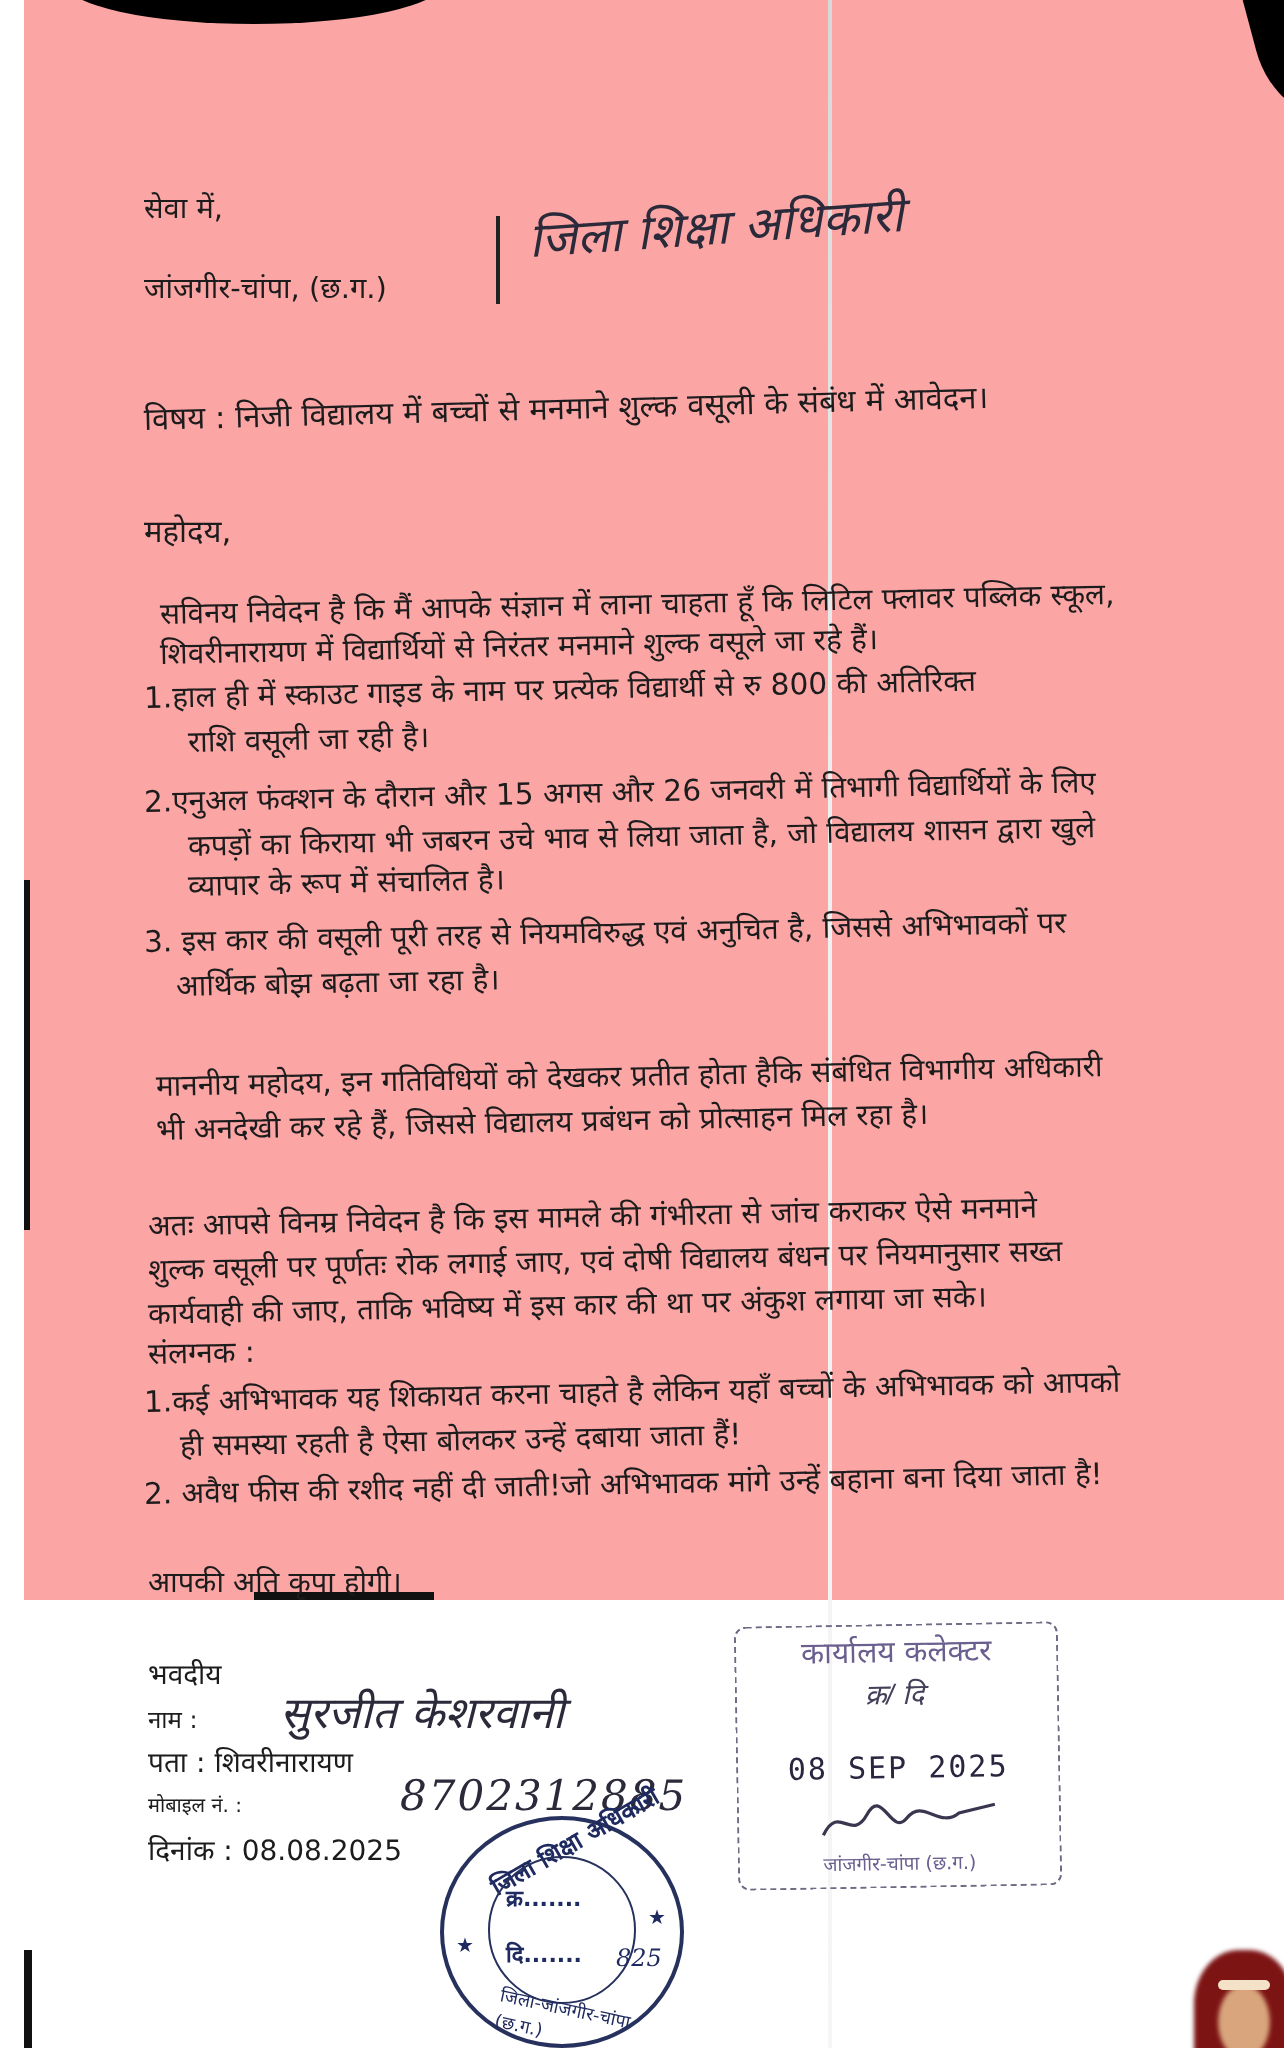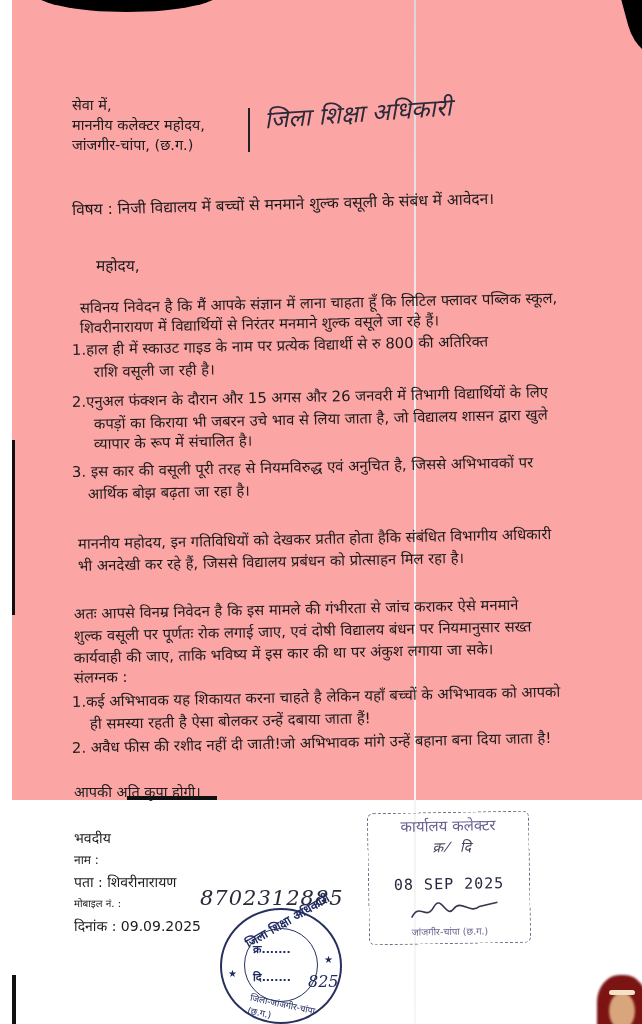--- a/index.html
+++ b/index.html
@@ -35,28 +35,28 @@
     background:linear-gradient(to bottom, #d8d8d8, #efefef 40%, #f6f6f6);
   }
   .t { position:absolute; white-space:nowrap; font-size:15.5px; line-height:20px; }
   .addr { left:60px; font-size:14.5px; }
   .hand {
     position:absolute; font-family:"DejaVu Serif", serif; font-style:italic;
     color:#2a2a3a; white-space:nowrap;
   }
   .bar { position:absolute; left:236px; top:108px; width:2px; height:44px; background:#222; }
   .subject { left:60px; top:200px; font-size:15.5px; transform:rotate(-1.5deg); transform-origin:left center; }
-  .salut { left:60px; top:256px;margin-left:24px; }
+  .salut { left:60px; top:256px; }
   .para { left:68px; font-size:14.8px; transform:rotate(-1.2deg); transform-origin:left center; }
   .stamp-box {
     position:absolute; left:356px; top:812px; width:160px; height:130px;
     border:1.5px dashed #6f6a85; border-radius:6px; transform:rotate(-1deg);
   }
   .stamp-title { position:absolute; left:0; right:0; top:2px; text-align:center; color:#6a5f8e; font-size:15px; }
-  .stamp-mark { position:absolute; left:64px; top:24px; color:#45405a; font-family:Liberation Mono, monospace; font-style:italic; font-size:14px; }
+  .stamp-mark { position:absolute; left:64px; top:24px; color:#45405a; font-family:Liberation Sans, sans-serif; font-style:italic; font-size:14px; }
   .stamp-date { position:absolute; left:0; right:0; top:62px; text-align:center; color:#2b2540; font-family:"DejaVu Sans Mono", monospace; font-size:15px; letter-spacing:1px; }
   .stamp-sign { position:absolute; left:40px; top:86px; color:#3b3550; font-family:"DejaVu Serif",serif; font-style:italic; font-size:15px; }
   .stamp-place { position:absolute; left:0; right:0; top:112px; text-align:center; color:#6a5f8e; font-size:9.5px; }
   .seal {
     position:absolute; left:208px; top:908px; width:118px; height:112px;
     border:2px solid #27315e; border-radius:50%;
   }
   .seal-inner {
     position:absolute; left:22px; top:18px; width:72px; height:72px;
     border:1.5px solid #27315e; border-radius:50%;font-weight:bold;
@@ -78,21 +78,20 @@
 
 <div class="paper">
   <div class="edge-top-left"></div>
   <div class="edge-top-right"></div>
   <div class="edge-left"></div>
   <div class="edge-left-2"></div>
   <div class="edge-bottom"></div>
   <div class="fold"></div>
 
   <div class="t addr" style="top:95px">सेवा में,</div>
-  <div class="t addr" style="top:115px">माननीय कलेक्टर महोदय,</div>
   <div class="t addr" style="top:135px">जांजगीर-चांपा, (छ.ग.)</div>
   <div class="bar"></div>
   <div class="hand" style="left:252px;top:96px;font-size:24px;transform:rotate(-4deg);">जिला शिक्षा अधिकारी</div>
 
   <div class="t subject">
     <span>विषय :</span>
     <span>निजी विद्यालय में बच्चों से मनमाने शुल्क वसूली के संबंध में आवेदन।</span>
   </div>
 
   <div class="t salut">महोदय,</div>
@@ -119,29 +118,30 @@
 
   <div class="t para" style="top:668px;left:62px">संलग्नक :</div>
   <div class="t para" style="top:692px;left:60px">1.कई अभिभावक यह शिकायत करना चाहते है लेकिन यहाँ बच्चों के अभिभावक को आपको</div>
   <div class="t para" style="top:714px;left:78px">ही समस्या रहती है ऐसा बोलकर उन्हें दबाया जाता हैं!</div>
   <div class="t para" style="top:738px;left:60px">2. अवैध फीस की रशीद नहीं दी जाती!जो अभिभावक मांगे उन्हें बहाना बना दिया जाता है!</div>
 
   <div class="t" style="top:782px;left:62px;font-size:14.5px">आपकी अति कृपा होगी।</div>
 
   <div class="t" style="top:828px;left:62px;font-size:14px">भवदीय</div>
   <div class="t" style="top:850px;left:62px;font-size:12px">नाम :</div>
+  <div class="hand" style="top:840px;left:128px;font-size:22px">सुरजीत केशरवानी</div>
   <div class="t" style="top:872px;left:62px;font-size:14px">
     <span>पता :</span>
     <span>शिवरीनारायण</span>
   </div>
   <div class="t" style="top:894px;left:62px;font-size:10px">मोबाइल नं. :</div>
   <div class="hand" style="top:886px;left:188px;font-size:21px;letter-spacing:1px">8702312885</div>
   <div class="t" style="top:916px;left:62px;font-size:14px">
     <span>दिनांक :</span>
-    <span>09.09.2025</span>
+    <span>08.08.2025</span>
   </div>
 
   <div class="stamp-box">
     <div class="stamp-title">कार्यालय कलेक्टर</div>
     <div class="stamp-mark">क्र/ दि</div>
     <div class="stamp-date">08 SEP 2025</div>
     <div class="stamp-sign">
       <svg width="90" height="24" viewBox="0 0 90 24">
           <path d="M2 18 C10 2, 16 22, 24 8 S36 20, 44 10 S60 16, 70 8 L88 4" stroke="#3b3550" stroke-width="1.6" fill="none"></path>
         </svg>
@@ -151,18 +151,18 @@
 
   <div class="seal">
     <div class="seal-top">जिला शिक्षा अधिकारी</div>
     <div class="seal-inner">
       <div class="seal-k">क्र.......</div>
       <div class="seal-d">दि.......</div>
     </div>
     <span class="seal-star" style="left:6px;top:58px">★</span>
     <span class="seal-star" style="left:102px;top:44px">★</span>
     <div class="seal-bottom">जिला-जांजगीर-चांपा (छ.ग.)</div>
-    <div class="hand" style="left:86px;top:62px;font-size:16px;color:#1f2a60">825</div>
+    <div class="hand" style="left:86px;top:62px;font-size:12px;color:#1f2a60">825</div>
   </div>
 
   <div class="thumb"></div>
   <div class="thumb-nail"></div>
 </div>
 
 </body></html>

